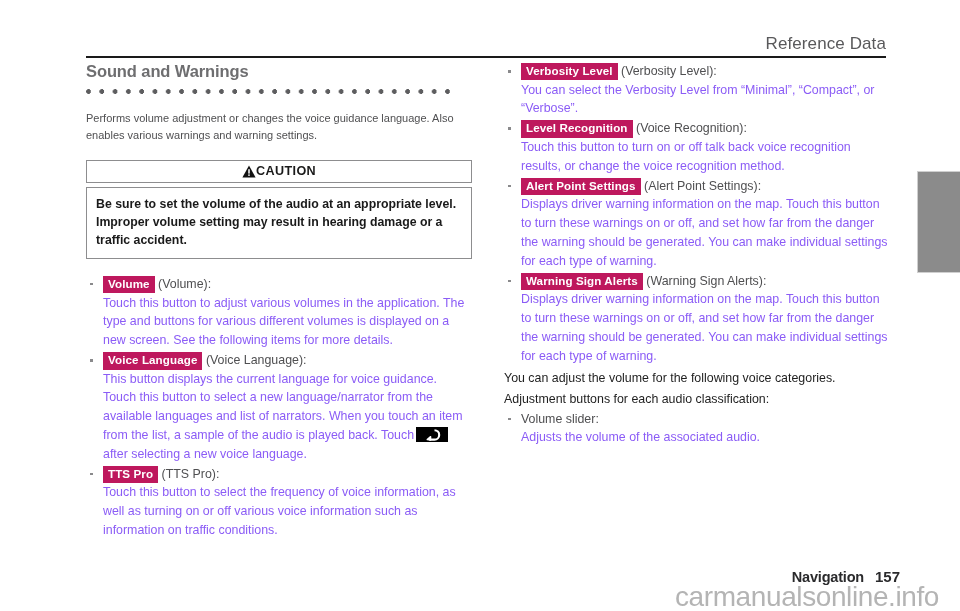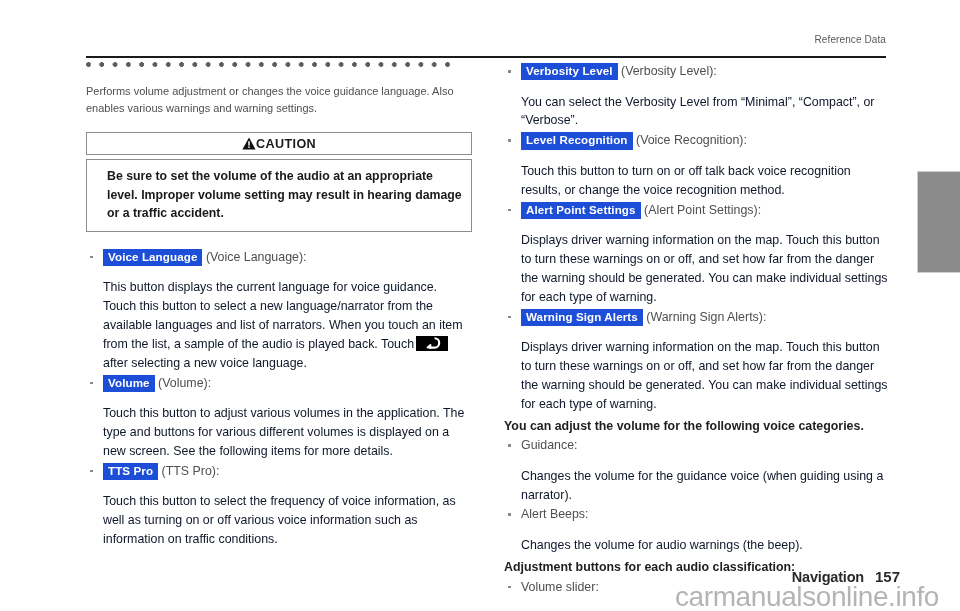--- a/index.html
+++ b/index.html
@@ -20,21 +20,21 @@
   .page {
     position: absolute;
     inset: 0;
   }
 
   
   .runhead {
     position: absolute;
     top: 34px;
     right: 74px;
-    font-size: 10px;
+    font-size: 17px;
     color: #59595b;
     letter-spacing: 0.1px;
   }
   .head-rule {
     position: absolute;
     left: 86px;
     right: 74px;
     top: 56px;
     height: 2px;
     background: #1a1a1a;
@@ -102,21 +102,21 @@
     color: #1a1a1a;
     letter-spacing: 0.4px;
   }
   .tri-icon {
     display: block;
     width: 14px;
     height: 13px;
   }
   .caution-body {
     border: 1.5px solid #8d8d8f;
-    padding: 7px 9px 8px 20px;
+    padding: 7px 9px 8px 9px;
     font-size: 12.3px;
     font-weight: bold;
     line-height: 1.5;
     color: #1a1a1a;
     margin-bottom: 16px;
   }
 
   
   ul.blist {
     list-style: none;
@@ -138,28 +138,28 @@
     background: #8a8a8c;
   }
   .item-line {
     font-size: 12.4px;
     line-height: 1.5;
     color: #4f4f51;
   }
   .item-desc {
     font-size: 12.4px;
     line-height: 1.52;
-    color: #0f172a;
-    margin-top: 12px;
+    color: #8b5cf6;
+    margin-top: 0px;
   }
 
   
   .chip {
     display: inline-block;
-    background: #1d4ed8;
+    background: #be185d;
     color: #ffffff;
     font-size: 11.6px;
     font-weight: bold;
     line-height: 1.25;
     padding: 1px 5px 2px 5px;
     vertical-align: baseline;
     letter-spacing: 0.1px;
   }
   .chip-icon {
     display: inline-block;
@@ -172,21 +172,21 @@
   }
   .chip-icon svg {
     position: absolute;
     left: 50%;
     top: 50%;
     transform: translate(-50%, -50%);
   }
 
   .subhead {
     font-size: 12.4px;
-    font-weight: bold;
+    font-weight: normal;
     color: #1e1e1e;
     line-height: 1.5;
     margin: 3px 0 1px 0;
   }
   .footer {
     position: absolute;
     right: 60px;
     bottom: 26px;
     display: flex;
     align-items: baseline;
@@ -220,59 +220,60 @@
 
 <div class="page">
 
   <div class="runhead">Reference Data</div>
   <div class="head-rule"></div>
 
   <div class="thumb-tab"></div>
 
   <div class="col col-left">
 
+    <h1 class="sec-title">Sound and Warnings</h1>
     <div class="dot-rule"></div>
 
     <p class="para">Performs volume adjustment or changes the voice guidance language. Also enables various warnings and warning settings.</p>
 
     <div class="caution-head">
       <span>
         <svg class="tri-icon" viewBox="0 0 14 13" xmlns="http://www.w3.org/2000/svg">
           <path d="M7 0.6 L13.6 12.4 L0.4 12.4 Z" fill="#111111"></path>
           <rect x="6.25" y="4.2" width="1.5" height="4.4" fill="#ffffff"></rect>
           <rect x="6.25" y="9.4" width="1.5" height="1.5" fill="#ffffff"></rect>
         </svg>
       </span>
       <span class="label">CAUTION</span>
     </div>
     <div class="caution-body">Be sure to set the volume of the audio at an appropriate level. Improper volume setting may result in hearing damage or a traffic accident.</div>
 
     <ul class="blist">
 
       <li>
         <div class="item-line">
+          <span class="chip">Volume</span>
+          <span>(Volume):</span>
+        </div>
+        <div class="item-desc">Touch this button to adjust various volumes in the application. The type and buttons for various different volumes is displayed on a new screen. See the following items for more details.</div>
+      </li>
+
+      <li>
+        <div class="item-line">
           <span class="chip">Voice Language</span>
           <span>(Voice Language):</span>
         </div>
         <div class="item-desc"><span>This button displays the current language for voice guidance. Touch this button to select a new language/narrator from the available languages and list of narrators. When you touch an item from the list, a sample of the audio is played back. Touch</span><span class="chip-icon"><svg width="18" height="12" viewBox="0 0 18 12" xmlns="http://www.w3.org/2000/svg">
                 <path d="M11.5 1.2 A4.6 4.6 0 1 1 11.5 10.6 L6.2 10.6" fill="none" stroke="#ffffff" stroke-width="2.1"></path>
                 <path d="M7.6 7.6 L4.2 10.6 L7.6 11.0 Z" fill="#ffffff" stroke="#ffffff" stroke-width="1.4" stroke-linejoin="round"></path>
               </svg></span><span>after selecting a new voice language.</span></div>
       </li>
 
       <li>
         <div class="item-line">
-          <span class="chip">Volume</span>
-          <span>(Volume):</span>
-        </div>
-        <div class="item-desc">Touch this button to adjust various volumes in the application. The type and buttons for various different volumes is displayed on a new screen. See the following items for more details.</div>
-      </li>
-
-      <li>
-        <div class="item-line">
           <span class="chip">TTS Pro</span>
           <span>(TTS Pro):</span>
         </div>
         <div class="item-desc">Touch this button to select the frequency of voice information, as well as turning on or off various voice information such as information on traffic conditions.</div>
       </li>
 
     </ul>
   </div>
 
   <div class="col col-right">
@@ -308,30 +309,20 @@
           <span class="chip">Warning Sign Alerts</span>
           <span>(Warning Sign Alerts):</span>
         </div>
         <div class="item-desc">Displays driver warning information on the map. Touch this button to turn these warnings on or off, and set how far from the danger the warning should be generated. You can make individual settings for each type of warning.</div>
       </li>
 
     </ul>
 
     <div class="subhead">You can adjust the volume for the following voice categories.</div>
 
-    <ul class="blist">
-      <li>
-        <div class="item-line">Guidance:</div>
-        <div class="item-desc">Changes the volume for the guidance voice (when guiding using a narrator).</div>
-      </li>
-      <li>
-        <div class="item-line">Alert Beeps:</div>
-        <div class="item-desc">Changes the volume for audio warnings (the beep).</div>
-      </li>
-    </ul>
 
     <div class="subhead">Adjustment buttons for each audio classification:</div>
 
     <ul class="blist">
       <li>
         <div class="item-line">Volume slider:</div>
         <div class="item-desc">Adjusts the volume of the associated audio.</div>
       </li>
     </ul>
 

